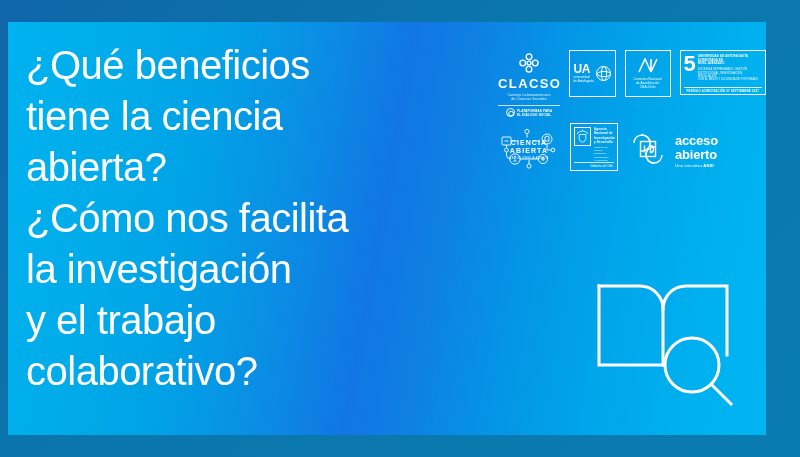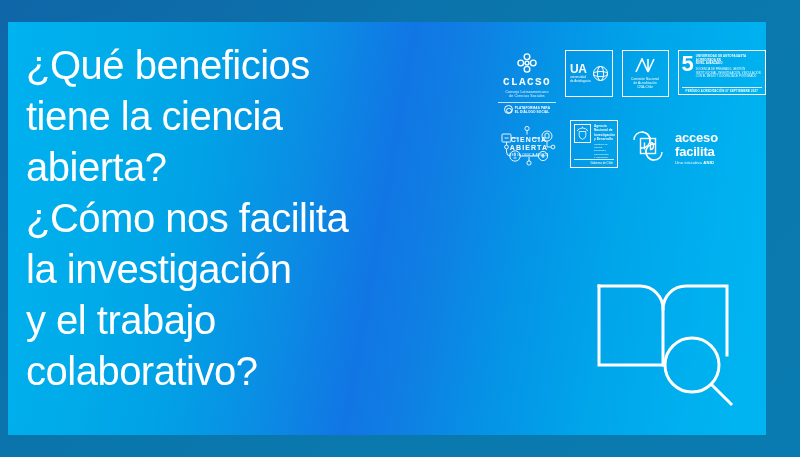--- a/index.html
+++ b/index.html
@@ -59,21 +59,21 @@
   .logo-row{display:flex;align-items:flex-start;}
   .logo-row.row1{gap:9px;margin-bottom:6px;}
   .logo-row.row2{gap:10px;}
 
   .lg{position:relative;color:#fff;}
 
   
   #clacso{width:62px;text-align:center;padding-top:2px;}
   #clacso .mark{height:22px;display:flex;align-items:center;justify-content:center;}
   #clacso .name{
-    font-size:11px;font-weight:700;letter-spacing:1.4px;margin-top:2px;color:#fff;font-family:Liberation Mono, monospace;
+    font-size:13px;font-weight:700;letter-spacing:1.4px;margin-top:2px;color:#fff;
   }
   #clacso .sub{
     font-size:3.5px;line-height:4.6px;letter-spacing:.15px;margin-top:1.5px;color:#eaf8ff;
   }
   #clacso .plat{
     margin-top:3px;padding-top:2.5px;border-top:.6px solid rgba(255,255,255,.75);
     display:flex;align-items:center;justify-content:center;gap:2px;
   }
   #clacso .plat .ring{
     width:7px;height:7px;border:.7px solid #fff;border-radius:50%;flex:0 0 auto;
@@ -306,21 +306,21 @@
               <path d="M26 34 a8 8 0 0 1 0 -16 h2"></path>
               <path d="M6 14 a8 8 0 0 1 16 0 v2"></path>
               <path d="M34 26 a8 8 0 0 1 -16 0 v-2"></path>
               <rect x="12.5" y="12.5" width="15" height="15"></rect>
               <path d="M16.5 16.5 v7 M19.5 20 h1.5 M22.5 16.5 v7 q3 0 3 -3.5 t-3 -3.5"></path>
             </g>
           </svg>
           </span>
           <div class="txt">
             <div class="a1">acceso</div>
-            <div class="a2">facilita</div>
+            <div class="a2">abierto</div>
             <div class="a3"><span>Una iniciativa </span><b>ANID</b></div>
           </div>
         </div>
       </div>
     </div>
 
     <div id="bookmark">
       <svg width="148" height="140" viewBox="0 0 148 140" aria-hidden="true">
         <g fill="none" stroke="#ffffff" stroke-width="3" stroke-linecap="square">
 

